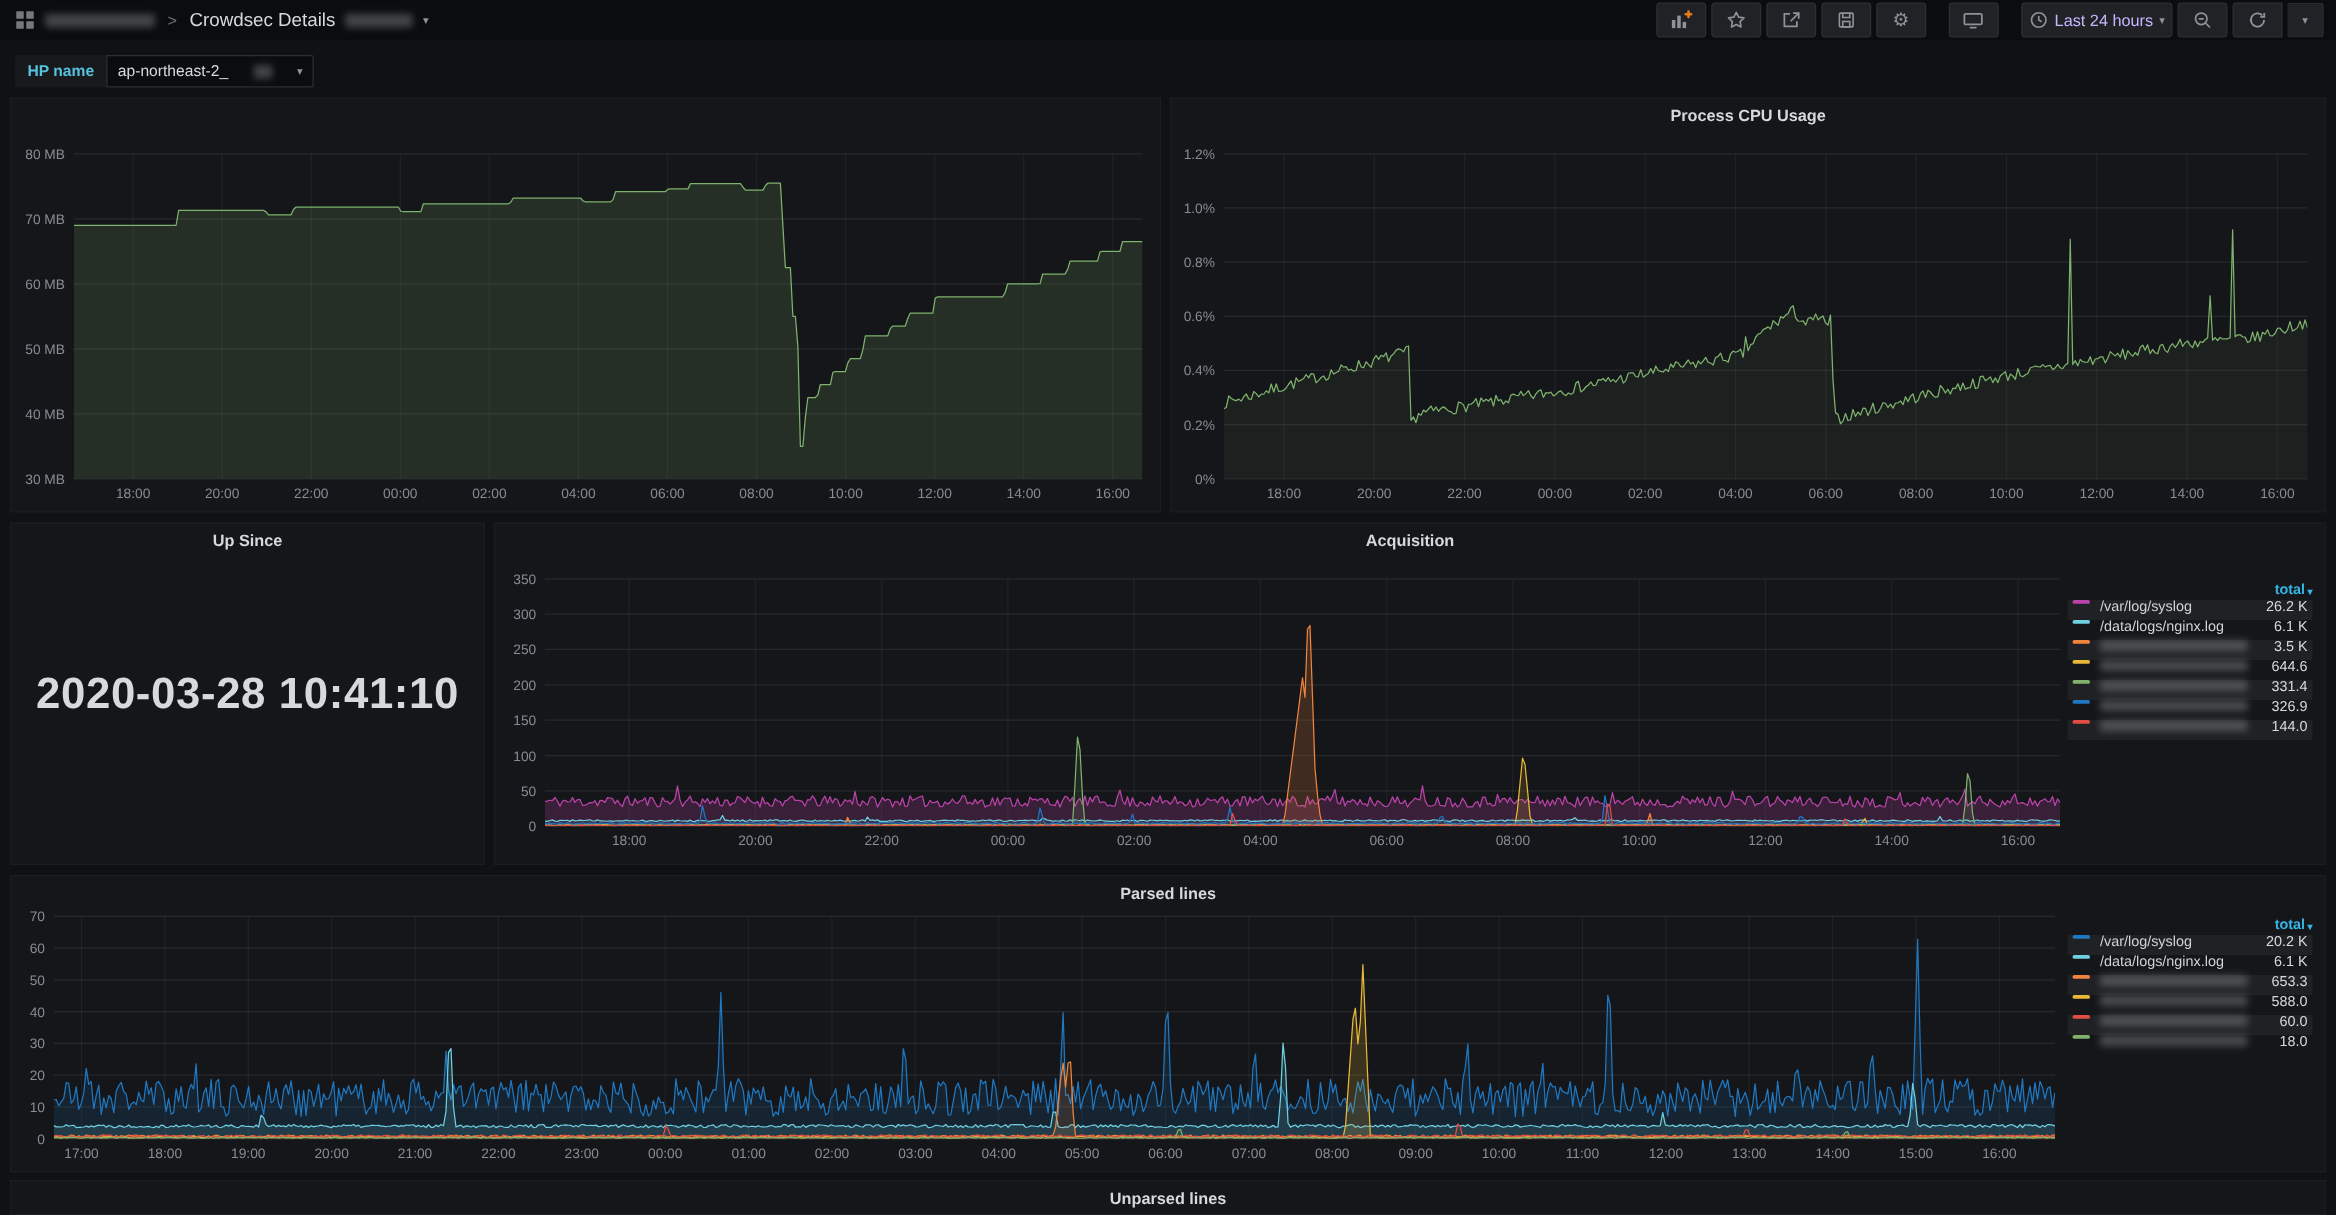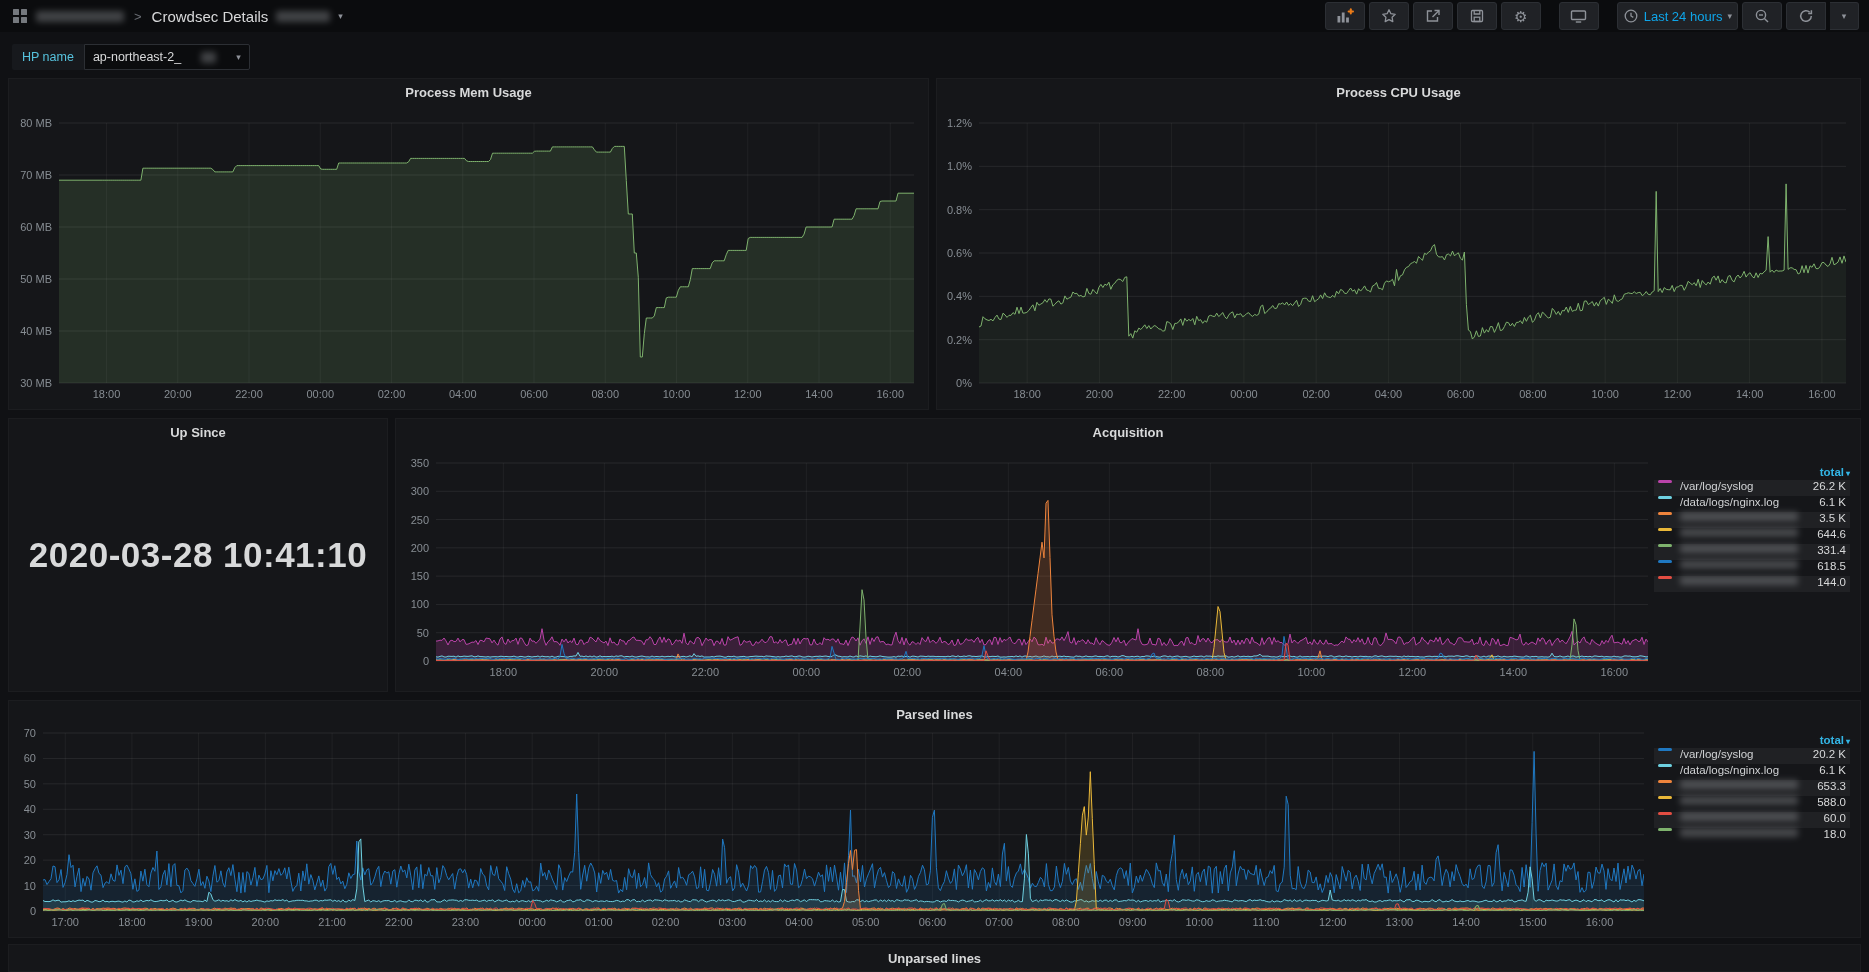--- a/index.html
+++ b/index.html
@@ -9,25 +9,25 @@
     display:flex;align-items:center;justify-content:space-between;z-index:5;}
   .nav-left{display:flex;align-items:center;gap:8px;padding-left:12px;}
   .nav-right{display:flex;align-items:center;gap:4px;padding-right:10px;}
   .crumb-sep{color:#6a6e74;font-size:13px;margin:0 2px;}
   .dash-title{color:#d8d9da;font-size:15px;}
   .caret{color:#8e9299;font-size:9px;line-height:1;}
   .icon-btn{height:26px;min-width:28px;background:#202226;border:1px solid #2c2f34;border-radius:3px;
     display:flex;align-items:center;justify-content:center;padding:0 5px;gap:5px;cursor:pointer;}
   .icon-btn svg{display:block}
   .icon-btn .gear{font-size:15px;color:#8e9299;line-height:1;}
-  .time-label{color:#0ea5e9;font-size:13px;white-space:nowrap;}
+  .time-label{color:#c4b5fd;font-size:13px;white-space:nowrap;}
   .grp{display:flex;align-items:center;gap:4px;margin-left:10px;}
   
   .submenu{position:absolute;left:12px;top:44px;display:flex;align-items:center;height:26px;}
-  .var-label{color:#56c2dd;font-size:12.5px;font-weight:normal;background:#17191d;height:26px;
+  .var-label{color:#56c2dd;font-size:12.5px;font-weight:bold;background:#17191d;height:26px;
     display:flex;align-items:center;padding:0 10px;border-radius:2px 0 0 2px;}
   .var-value{background:#0b0c0e;border:1px solid #2c2f34;height:24px;display:flex;align-items:center;
     gap:20px;padding:0 8px;color:#d8d9da;font-size:12.5px;border-radius:0 2px 2px 0;cursor:pointer;}
   
   .panel{position:absolute;background:#151619;border:1px solid rgba(255,255,255,0.03);box-sizing:border-box;}
   .panel-title{position:absolute;left:0;right:0;top:6px;text-align:center;color:#d8d9da;
     font-size:13px;font-weight:600;z-index:2;cursor:pointer;}
   .chart{position:absolute;inset:0;}
   .panel-flex{position:absolute;inset:0;display:flex;}
   .panel-flex .chart{position:relative;flex:1;}
@@ -144,21 +144,20 @@
 <div class="submenu">
   <span class="var-label">HP name</span>
   <span class="var-value">
     <span>ap-northeast-2_</span>
     <span class="blur-block bw16"></span>
     <span class="caret">▾</span>
   </span>
 </div>
 
 <div class="panel" id="p-mem" style="left:8px;top:78px;width:921px;height:332px;">
-  <div class="panel-title">Process Mem Usage</div>
   <div class="chart"><svg width="919" height="330">
         <clipPath id="clip0">
           <rect x="50" y="38" width="855" height="266"></rect>
         </clipPath>
         <line x1="97.488125" y1="44" x2="97.488125" y2="304" stroke="rgba(255,255,255,0.05)"></line>
         <text x="97.488125" y="319" text-anchor="middle">18:00</text>
         <line x1="168.738125" y1="44" x2="168.738125" y2="304" stroke="rgba(255,255,255,0.05)"></line>
         <text x="168.738125" y="319" text-anchor="middle">20:00</text>
         <line x1="239.988125" y1="44" x2="239.988125" y2="304" stroke="rgba(255,255,255,0.05)"></line>
         <text x="239.988125" y="319" text-anchor="middle">22:00</text>
@@ -346,21 +345,21 @@
             <span class="lval">644.6</span>
           </div>
           <div class="lrow">
             <span class="sw" style="background: rgb(126, 178, 109);"></span>
             <span class="blur-block bw118"></span>
             <span class="lval">331.4</span>
           </div>
           <div class="lrow">
             <span class="sw" style="background: rgb(31, 120, 193);"></span>
             <span class="blur-block bw118"></span>
-            <span class="lval">618.5</span>
+            <span class="lval">326.9</span>
           </div>
           <div class="lrow">
             <span class="sw" style="background: rgb(226, 77, 66);"></span>
             <span class="blur-block bw118"></span>
             <span class="lval">144.0</span>
           </div>
         </div>
       </div>
   </div>
 </div>

